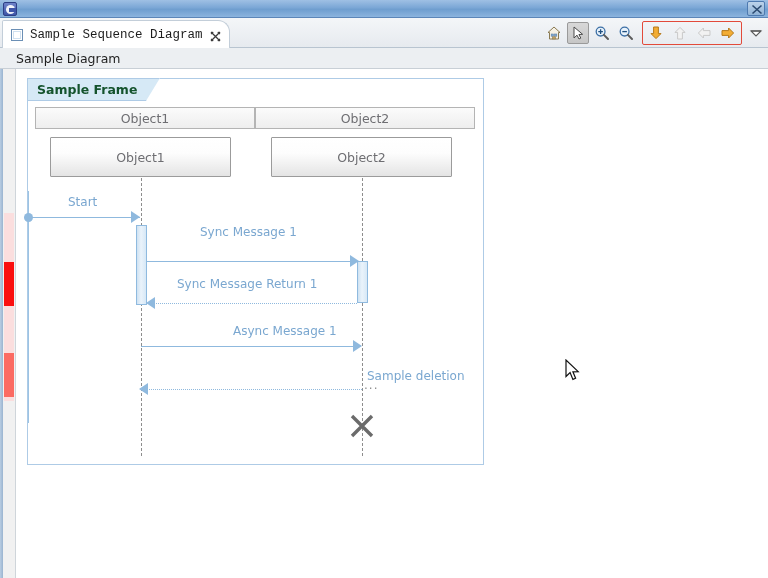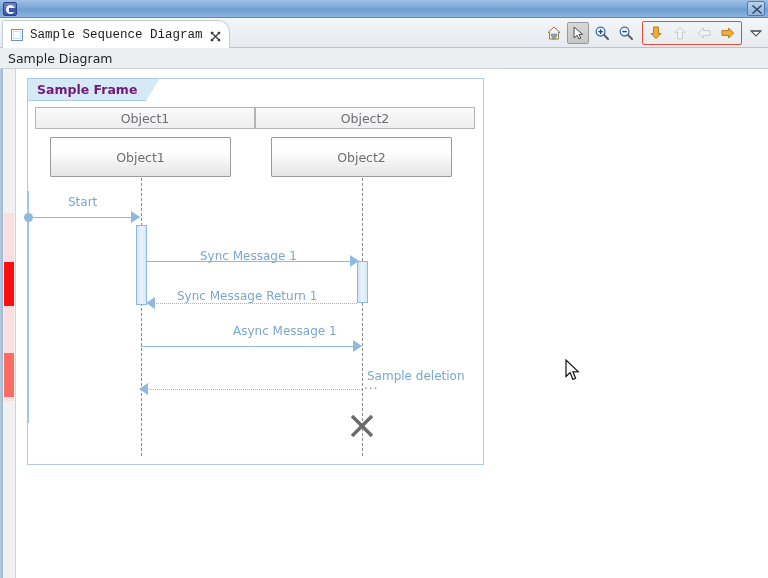--- a/index.html
+++ b/index.html
@@ -147,21 +147,21 @@
   
   .crumb {
     position: absolute;
     left: 0; top: 48px;
     width: 768px; height: 21px;
     background: #eceff2;
     border-bottom: 1px solid #c8cfd6;
     box-sizing: border-box;
     display: flex;
     align-items: center;
-    padding-left: 8px;
+    padding-left: 16px;
   }
   .crumb-text { font-size: 12.5px; color: #1f1f1f; }
 
   
   .canvas-wrap {
     position: absolute;
     left: 0; top: 69px;
     width: 768px; height: 509px;
     background: #ffffff;
     box-sizing: border-box;
@@ -215,21 +215,21 @@
     content: "";
     position: absolute;
     right: -1px; top: -1px;
     border-style: solid;
     border-width: 0 0 23px 14px;
     border-color: transparent transparent #ffffff transparent;
   }
   .frame-tag-label {
     font-size: 12.5px;
     font-weight: bold;
-    color: #701a75;
+    color: #14532d;
     position: relative;
     z-index: 2;
   }
 
   
   .hdrbar {
     position: absolute;
     height: 22px;
     background: linear-gradient(to bottom, #fbfbfb, #eeeeee);
     border: 1px solid #b4b4b4;
@@ -446,27 +446,27 @@
       <div class="msg-line" style="left:11px; top:148px; width:112px;"></div>
       <svg class="arrowhead" width="10" height="12" viewBox="0 0 10 12" style="left:114px; top:142px;">
         <path d="M0 0 L9 6 L0 12 Z" fill="#8fb9de"></path>
       </svg>
       <div class="msg-label" style="left:51px; top:126px;">Start</div>
 
       <div class="msg-line" style="left:130px; top:192px; width:208px;"></div>
       <svg class="arrowhead" width="10" height="12" viewBox="0 0 10 12" style="left:333px; top:186px;">
         <path d="M0 0 L9 6 L0 12 Z" fill="#8fb9de"></path>
       </svg>
-      <div class="msg-label" style="left:183px; top:180px;">Sync Message 1</div>
+      <div class="msg-label" style="left:183px; top:156px;">Sync Message 1</div>
 
       <div class="msg-line dotted" style="left:133px; top:234px; width:207px;"></div>
       <svg class="arrowhead" width="10" height="12" viewBox="0 0 10 12" style="left:128px; top:228px;">
         <path d="M10 0 L1 6 L10 12 Z" fill="#8fb9de"></path>
       </svg>
-      <div class="msg-label" style="left:160px; top:220px;text-align:right;">Sync Message Return 1</div>
+      <div class="msg-label" style="left:160px; top:208px;text-align:right;">Sync Message Return 1</div>
 
       <div class="msg-line" style="left:124px; top:277px; width:218px;"></div>
       <svg class="arrowhead" width="10" height="12" viewBox="0 0 10 12" style="left:336px; top:271px;">
         <path d="M0 0 L9 6 L0 12 Z" fill="#8fb9de"></path>
       </svg>
       <div class="msg-label" style="left:182px; top:255px;margin-left:34px;">Async Message 1</div>
 
       <div class="msg-line dotted" style="left:127px; top:320px; width:218px;"></div>
       <svg class="arrowhead" width="10" height="12" viewBox="0 0 10 12" style="left:121px; top:314px;">
         <path d="M10 0 L1 6 L10 12 Z" fill="#8fb9de"></path>

